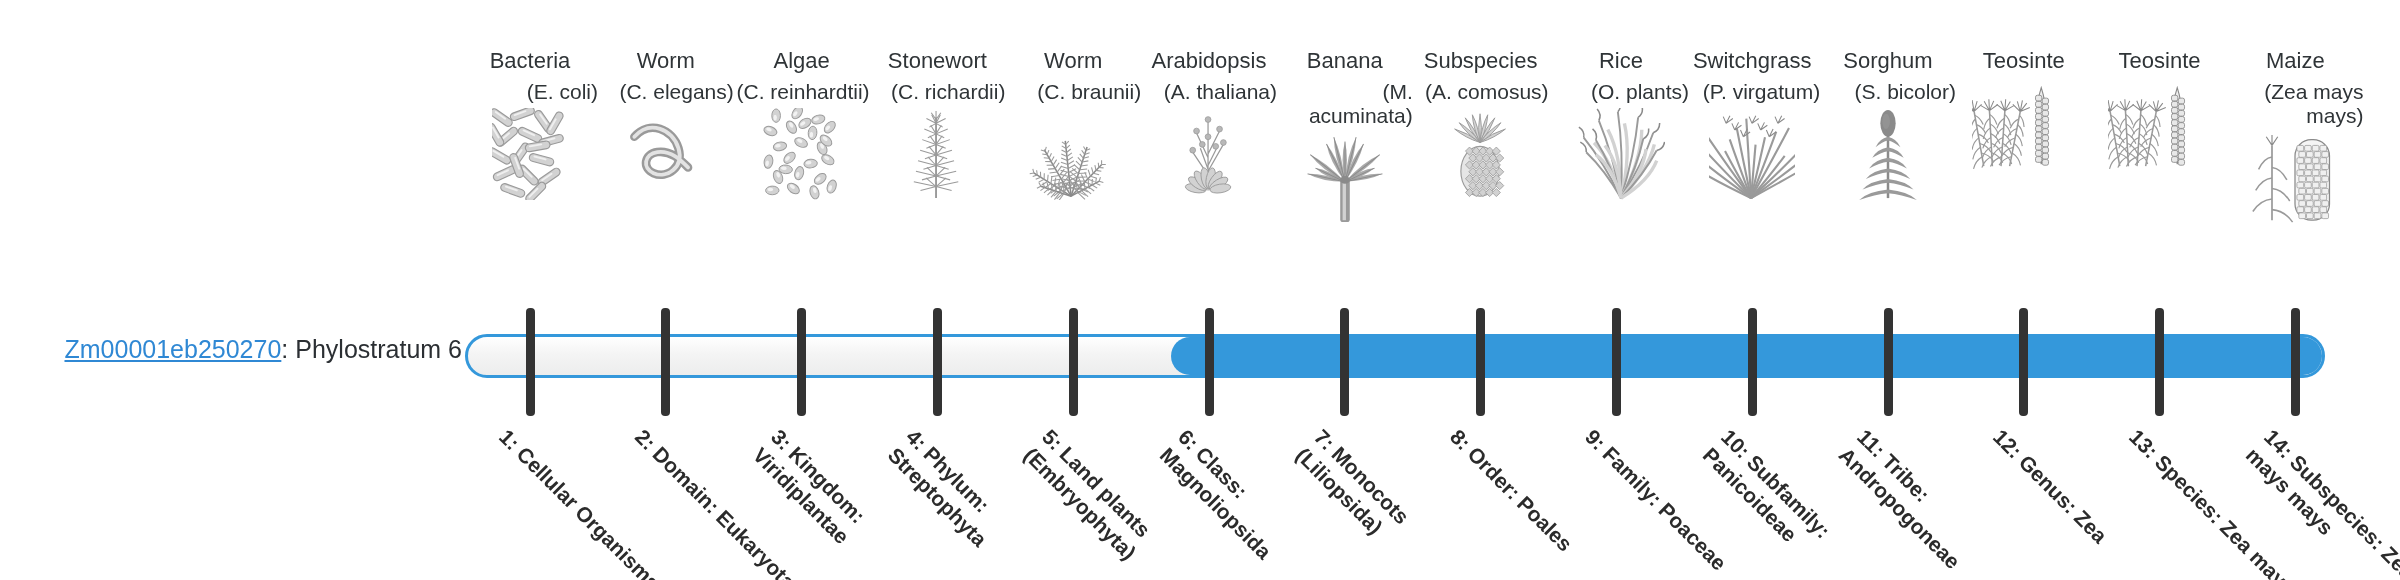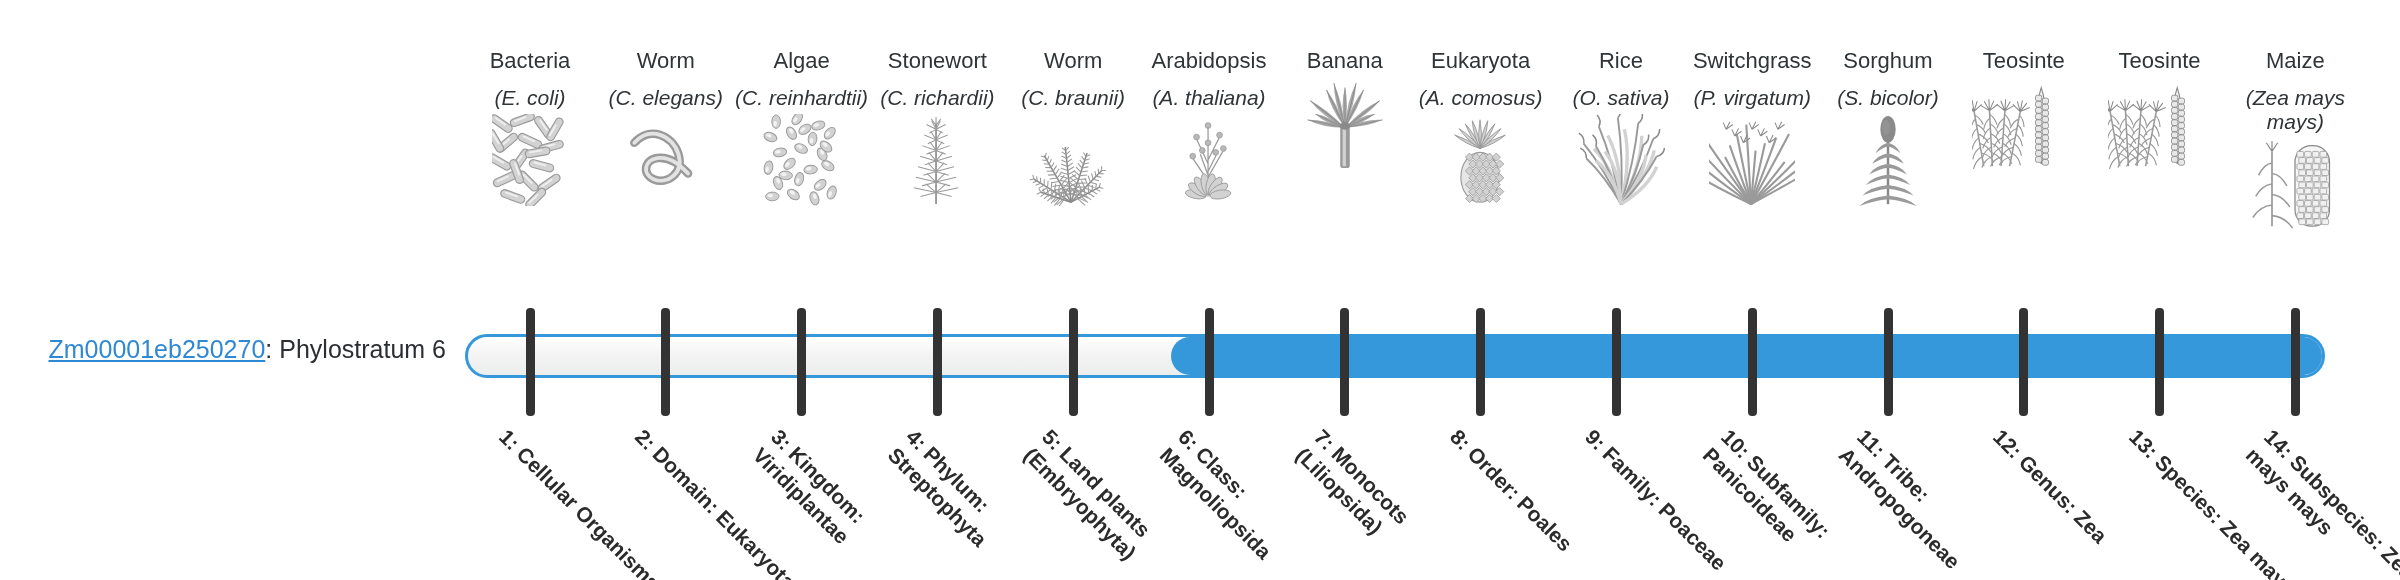--- a/index.html
+++ b/index.html
@@ -16,28 +16,29 @@
     position: relative;
     width: 2400px;
     height: 580px;
     overflow: hidden;
     background: #ffffff;
   }
 
   
   #gene-label {
     position: absolute;
-    left: 16px;
+    left: 0px;
     top: 334px;
     width: 430px;
     text-align: right;
     font-size: 25px;
     line-height: 30px;
     white-space: nowrap;
     color: #2b2f33;
+    padding-left: 32px;
   }
   #gene-label .gene-link {
     color: #2f88d4;
     text-decoration: underline;
     cursor: pointer;
   }
 
   
   .species-col {
     position: absolute;
@@ -45,25 +46,25 @@
     width: 136px;
     text-align: center;
   }
   .species-common {
     font-size: 22px;
     line-height: 26px;
     color: #2f3437;
     white-space: nowrap;
   }
   .species-latin {
-    margin-top: 12px;
+    margin-top: 6px;
     font-size: 21px;
     line-height: 24px;
-    font-style: italic;
     color: #2f3437;
+    text-align: right;
   }
   .species-art {
     margin-top: 4px;
     height: 92px;
     display: flex;
     align-items: flex-end;
     justify-content: center;
   }
   .species-art svg { display: block; }
 
@@ -587,20 +588,21 @@
             <circle cx="30" cy="38" r="3" fill="#b8b8b8" stroke="#9a9a9a" stroke-width="0.8"></circle>
             <circle cx="44" cy="40" r="3" fill="#b8b8b8" stroke="#9a9a9a" stroke-width="0.8"></circle>
             <circle cx="36" cy="30" r="3" fill="#b8b8b8" stroke="#9a9a9a" stroke-width="0.8"></circle>
             <circle cx="20" cy="44" r="3" fill="#b8b8b8" stroke="#9a9a9a" stroke-width="0.8"></circle>
             <circle cx="52" cy="36" r="3" fill="#b8b8b8" stroke="#9a9a9a" stroke-width="0.8"></circle>
           </svg>
         </div>
       </div>
       <div class="species-col" style="left: 1276.8px;">
         <div class="species-common">Banana</div>
+        <div class="species-latin">(M. acuminata)</div>
         <div class="species-art">
           <svg width="82" height="92" viewBox="0 0 82 96">
             <rect x="36" y="48" width="10" height="46" rx="3" fill="#9a9a9a"></rect>
             <rect x="38.5" y="50" width="3.5" height="42" fill="#d2d2d2"></rect>
             <g transform="translate(41,52) rotate(-78)">
               <path d="M0 0 Q 4 -24 0 -40 Q -5 -24 0 0 Z" fill="#9a9a9a" opacity="0.85"></path>
               <path d="M0 0 L0 -40" stroke="#8a8a8a" stroke-width="1"></path>
             </g>
             <g transform="translate(41,52) rotate(-52)">
               <path d="M0 0 Q 4 -27.599999999999998 0 -46 Q -5 -27.599999999999998 0 0 Z" fill="#9a9a9a" opacity="0.85"></path>
@@ -640,21 +642,21 @@
             </g>
             <g transform="translate(41,52) rotate(14)">
               <path d="M0 0 Q 4 -28.799999999999997 0 -48 Q -5 -28.799999999999997 0 0 Z" fill="#9a9a9a" opacity="0.85"></path>
               <path d="M0 0 L0 -48" stroke="#8a8a8a" stroke-width="1"></path>
             </g>
             <ellipse cx="41" cy="50" rx="5" ry="4" fill="#8a8a8a"></ellipse>
           </svg>
         </div>
       </div>
       <div class="species-col" style="left: 1412.6px;">
-        <div class="species-common">Eukaryota</div>
+        <div class="species-common">Subspecies</div>
         <div class="species-latin">(A. comosus)</div>
         <div class="species-art">
           <svg width="70" height="92" viewBox="0 0 70 96">
             <g transform="translate(34,36) rotate(-62)">
               <path d="M0 0 Q 3 -16 0 -30 Q -3 -16 0 0 Z" fill="#d2d2d2" stroke="#9a9a9a" stroke-width="0.9"></path>
             </g>
             <g transform="translate(34,36) rotate(-46.5)">
               <path d="M0 0 Q 3 -16 0 -30 Q -3 -16 0 0 Z" fill="#d2d2d2" stroke="#9a9a9a" stroke-width="0.9"></path>
             </g>
             <g transform="translate(34,36) rotate(-31)">
@@ -712,21 +714,21 @@
             <rect x="20" y="85.2" width="6" height="6" transform="rotate(45 23 88.2)" fill="#d2d2d2" stroke="#9a9a9a" stroke-width="0.8"></rect>
             <rect x="27" y="85.2" width="6" height="6" transform="rotate(45 30 88.2)" fill="#d2d2d2" stroke="#9a9a9a" stroke-width="0.8"></rect>
             <rect x="34" y="85.2" width="6" height="6" transform="rotate(45 37 88.2)" fill="#d2d2d2" stroke="#9a9a9a" stroke-width="0.8"></rect>
             <rect x="41" y="85.2" width="6" height="6" transform="rotate(45 44 88.2)" fill="#d2d2d2" stroke="#9a9a9a" stroke-width="0.8"></rect>
             <rect x="48" y="85.2" width="6" height="6" transform="rotate(45 51 88.2)" fill="#d2d2d2" stroke="#9a9a9a" stroke-width="0.8"></rect>
           </svg>
         </div>
       </div>
       <div class="species-col" style="left: 1553px;">
         <div class="species-common">Rice</div>
-        <div class="species-latin">(O. sativa)</div>
+        <div class="species-latin">(O. plants)</div>
         <div class="species-art">
           <svg width="88" height="92" viewBox="0 0 88 96">
             <g transform="translate(44,94) rotate(-34)">
               <path d="M0 0 Q 6 -40.7 3 -74" stroke="#9a9a9a" stroke-width="2" fill="none"></path>
               <path d="M0 0 Q 14 -37 9 -63.64" stroke="#d2d2d2" stroke-width="3.5" fill="none"></path>
               <path d="M3 -74 q 5 -5 2 -12" stroke="#8a8a8a" stroke-width="1.6" fill="none"></path>
             </g>
             <g transform="translate(44,94) rotate(-18)">
               <path d="M0 0 Q 6 -46.2 3 -84" stroke="#9a9a9a" stroke-width="2" fill="none"></path>
               <path d="M0 0 Q 14 -42 9 -72.24" stroke="#d2d2d2" stroke-width="3.5" fill="none"></path>

